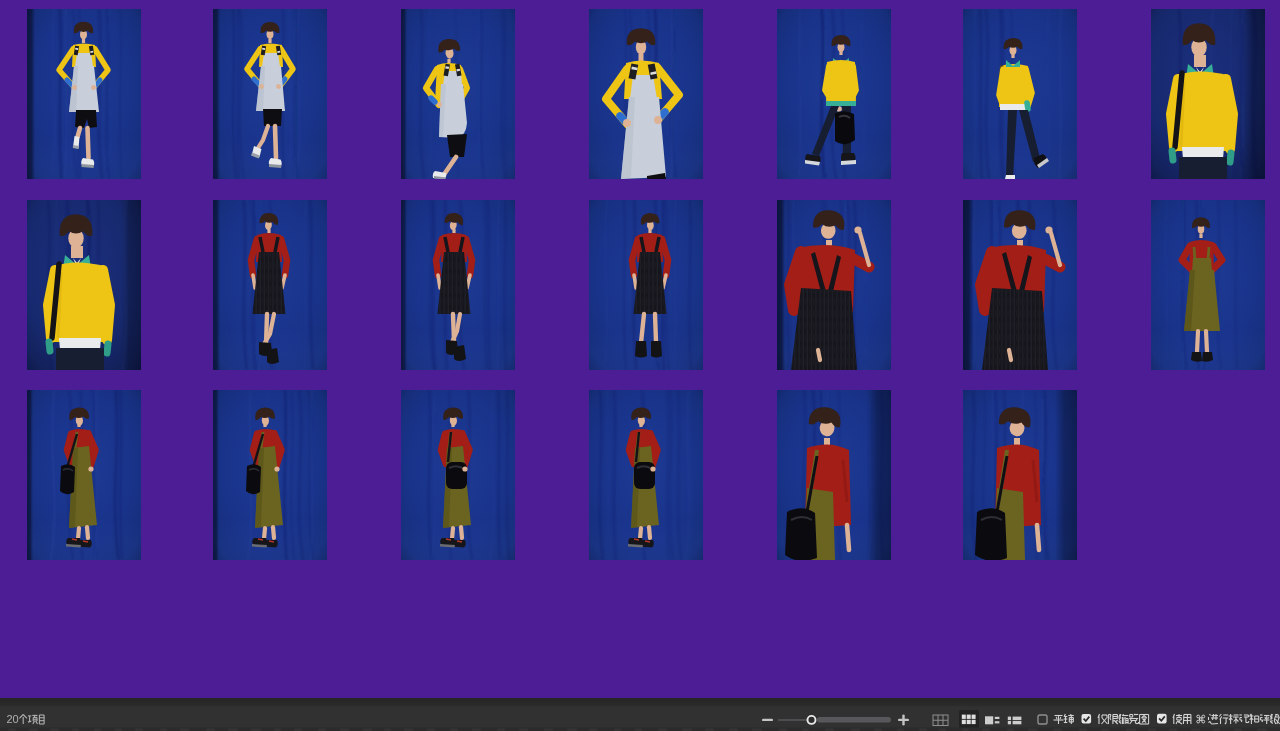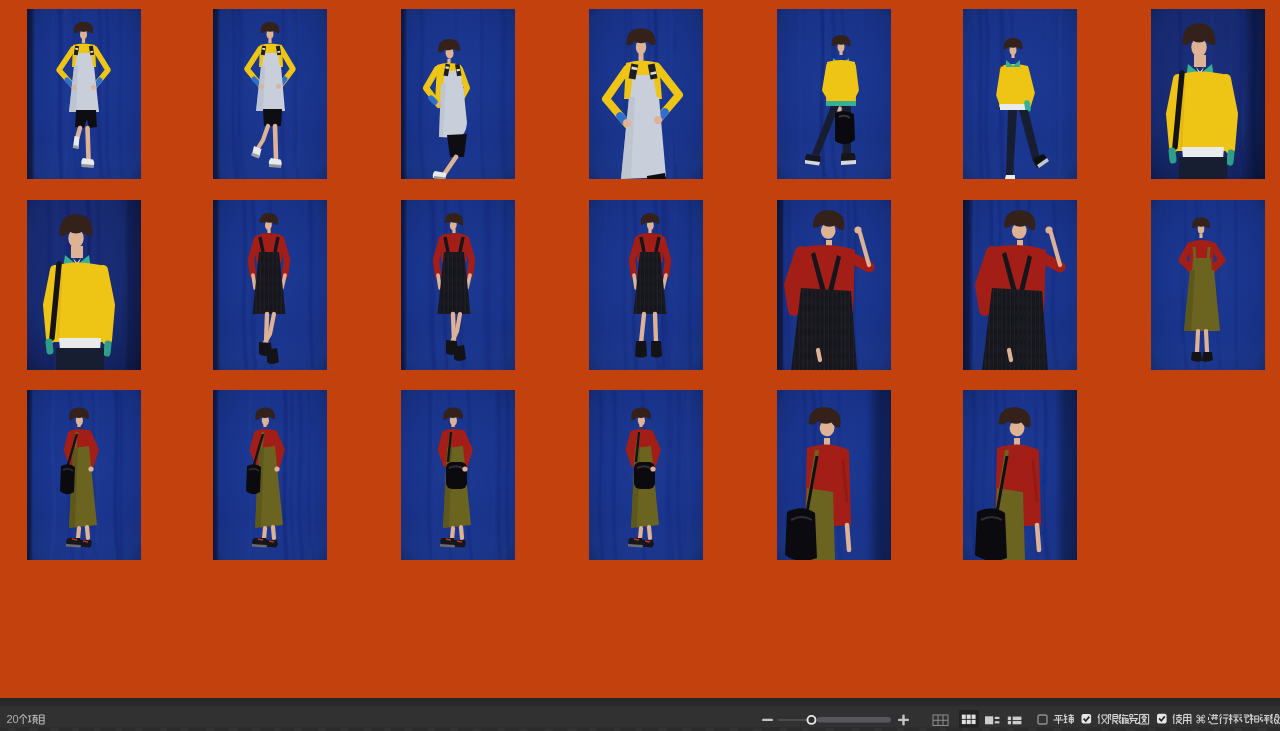--- a/index.html
+++ b/index.html
@@ -1,15 +1,15 @@
 <!DOCTYPE html>
 <html><head><meta charset="utf-8"><style>
 
 html,body{margin:0;padding:0;width:1280px;height:731px;overflow:hidden;background:#343434;font-family:"Liberation Sans",sans-serif;}
-.stage{position:relative;width:1280px;height:731px;background:#c2410c;}
+.stage{position:relative;width:1280px;height:731px;background:#4c1d95;}
 .ph{position:absolute;}
 .ph svg{display:block;}
 .bar{position:absolute;left:0;top:698px;width:1280px;height:33px;background:linear-gradient(#252525 0px,#2a2a2a 7px,#313131 9px,#313131 33px);}
 
 </style></head><body>
 <div class="stage">
 <svg width="0" height="0" style="position:absolute">
 <defs>
 <radialGradient id="gBlue" cx="50%" cy="45%" r="78%">
 <stop offset="0%" stop-color="#1d3a94"></stop>

